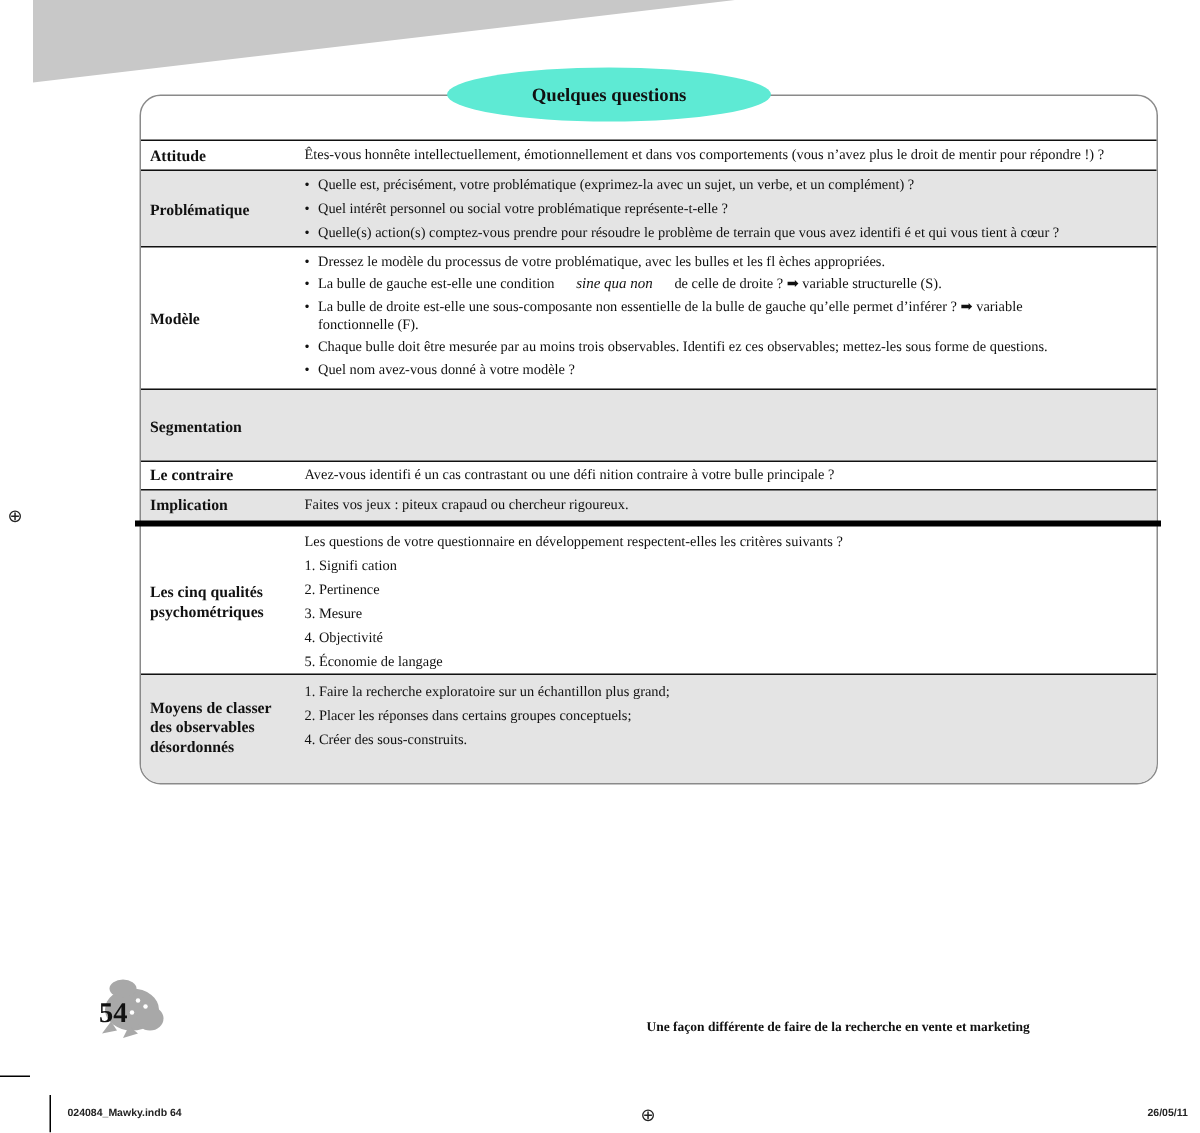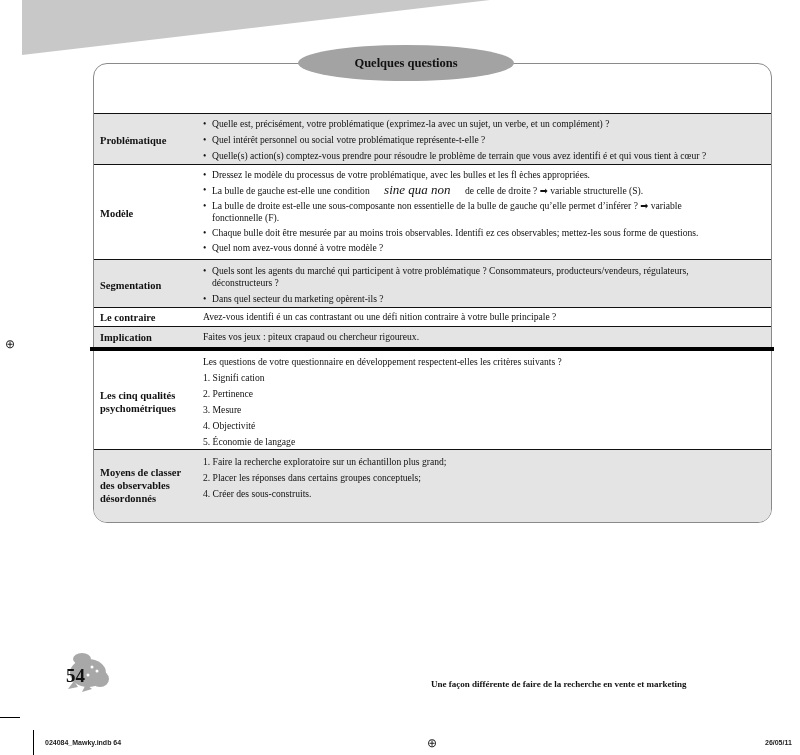--- a/index.html
+++ b/index.html
@@ -2,50 +2,54 @@
 <html><head>
 <meta charset="utf-8">
 <style>
   html, body { margin:0; padding:0; }
   body { width:800px; height:755px; position:relative; background:#ffffff; overflow:hidden;
          font-family:"Liberation Serif", serif; color:#111; }
   .banner { position:absolute; left:0; top:0; width:800px; height:60px; }
   .box { position:absolute; left:93px; top:63px; width:679px; height:460px;
          border:1px solid #8a8a8a; border-radius:14px; box-sizing:border-box; overflow:hidden; background:#fff; }
   .title-oval { position:absolute; left:298px; top:45px; width:216px; height:36px;
-         background:#a3a3a3; border-radius:50%; display:flex; align-items:center; justify-content:center;
+         background:#5eead4; border-radius:50%; display:flex; align-items:center; justify-content:center;
          font-weight:bold; font-size:12.5px; z-index:3; }
   .row { position:absolute; left:0; width:679px; border-top:1px solid #111; box-sizing:border-box; }
   .row.gray { background:#e4e4e4; }
   .label { position:absolute; left:6px; font-weight:bold; font-size:10.5px; line-height:13px; }
   .content { position:absolute; left:109px; right:6px; font-size:9.6px; line-height:12px; }
   .bullet { position:relative; padding-left:9px; margin:0; }
   .bullet::before { content:"•"; position:absolute; left:0; top:0; }
   .line { white-space:nowrap; }
   .thick { position:absolute; left:90px; top:347px; width:684px; height:4px; background:#000; z-index:4; }
   .regmark { position:absolute; width:12px; height:12px; font-size:12px; line-height:12px; color:#222; }
   .footer-right { position:absolute; left:431px; top:679px; font-weight:bold; font-size:9px; }
   .pagenum { position:absolute; left:66px; top:665px; font-weight:bold; font-size:19px; z-index:2; }
   .frog { position:absolute; left:64px; top:651px; z-index:1; }
   .slug { position:absolute; top:739px; font-family:"Liberation Sans", sans-serif; font-size:7px; font-weight:bold; color:#222; }
   .cropmark-h { position:absolute; left:0; top:717px; width:20px; height:1px; background:#000; }
   .cropmark-v { position:absolute; left:33px; top:730px; width:1px; height:25px; background:#000; }
-  i.sine { font-size:13px; }
+  i.sine { font-size:10px; }
 </style>
 </head>
 <body>
 
 <svg class="banner" viewBox="0 0 800 60">
   <polygon points="22,0 490,0 22,55" fill="#c8c8c8"></polygon>
 </svg>
 
 <div class="title-oval">Quelques questions</div>
 
 <div class="box">
 
+  <div class="row" style="top:29px;height:20px;">
+    <div class="label" style="top:4px;">Attitude</div>
+    <div class="content line" style="top:4px;">Êtes-vous honnête intellectuellement, émotionnellement et dans vos comportements (vous n’avez plus le droit de mentir pour répondre !) ?</div>
+  </div>
 
   <div class="row gray" style="top:49px;height:51px;">
     <div class="label" style="top:20px;">Problématique</div>
     <div class="content" style="top:4px;">
       <p class="bullet line" style="margin-bottom:4px;">Quelle est, précisément, votre problématique (exprimez-la avec un sujet, un verbe, et un complément)                ?</p>
       <p class="bullet line" style="margin-bottom:4px;">Quel intérêt personnel ou social votre problématique représente-t-elle          ?</p>
       <p class="bullet line">Quelle(s) action(s) comptez-vous prendre pour résoudre le problème de terrain que vous avez identifi              é et qui vous tient à cœur ?</p>
     </div>
   </div>
 
@@ -62,27 +66,20 @@
         <span class="line" style="display:block;">La bulle de droite est-elle une sous-composante non essentielle de la bulle de gauche qu’elle permet d’inférer                ? ➡ variable</span>
         <span style="display:block;">fonctionnelle (F).</span>
       </p>
       <p class="bullet line" style="margin-bottom:3px;">Chaque bulle doit être mesurée par au moins trois observables. Identifi          ez ces observables; mettez-les sous forme de questions.</p>
       <p class="bullet line">Quel nom avez-vous donné à votre modèle ?</p>
     </div>
   </div>
 
   <div class="row gray" style="top:195px;height:48px;">
     <div class="label" style="top:19px;">Segmentation</div>
-    <div class="content" style="top:5px;">
-      <p class="bullet" style="margin-bottom:4px;">
-        <span class="line" style="display:block;">Quels sont les agents du marché qui participent à votre problématique           ? Consommateurs, producteurs/vendeurs, régulateurs,</span>
-        <span style="display:block;">déconstructeurs ?</span>
-      </p>
-      <p class="bullet line">Dans quel secteur du marketing opèrent-ils ?</p>
-    </div>
   </div>
 
   <div class="row" style="top:243px;height:32px;">
     <div class="label" style="top:3px;">Le contraire</div>
     <div class="content line" style="top:3px;">Avez-vous identifi é un cas contrastant ou une défi nition contraire à votre bulle principale ?</div>
   </div>
 
   <div class="row gray" style="top:262px;height:22px;">
     <div class="label" style="top:4px;">Implication</div>
     <div class="content line" style="top:4px;">Faites vos jeux : piteux crapaud ou chercheur rigoureux.</div>

